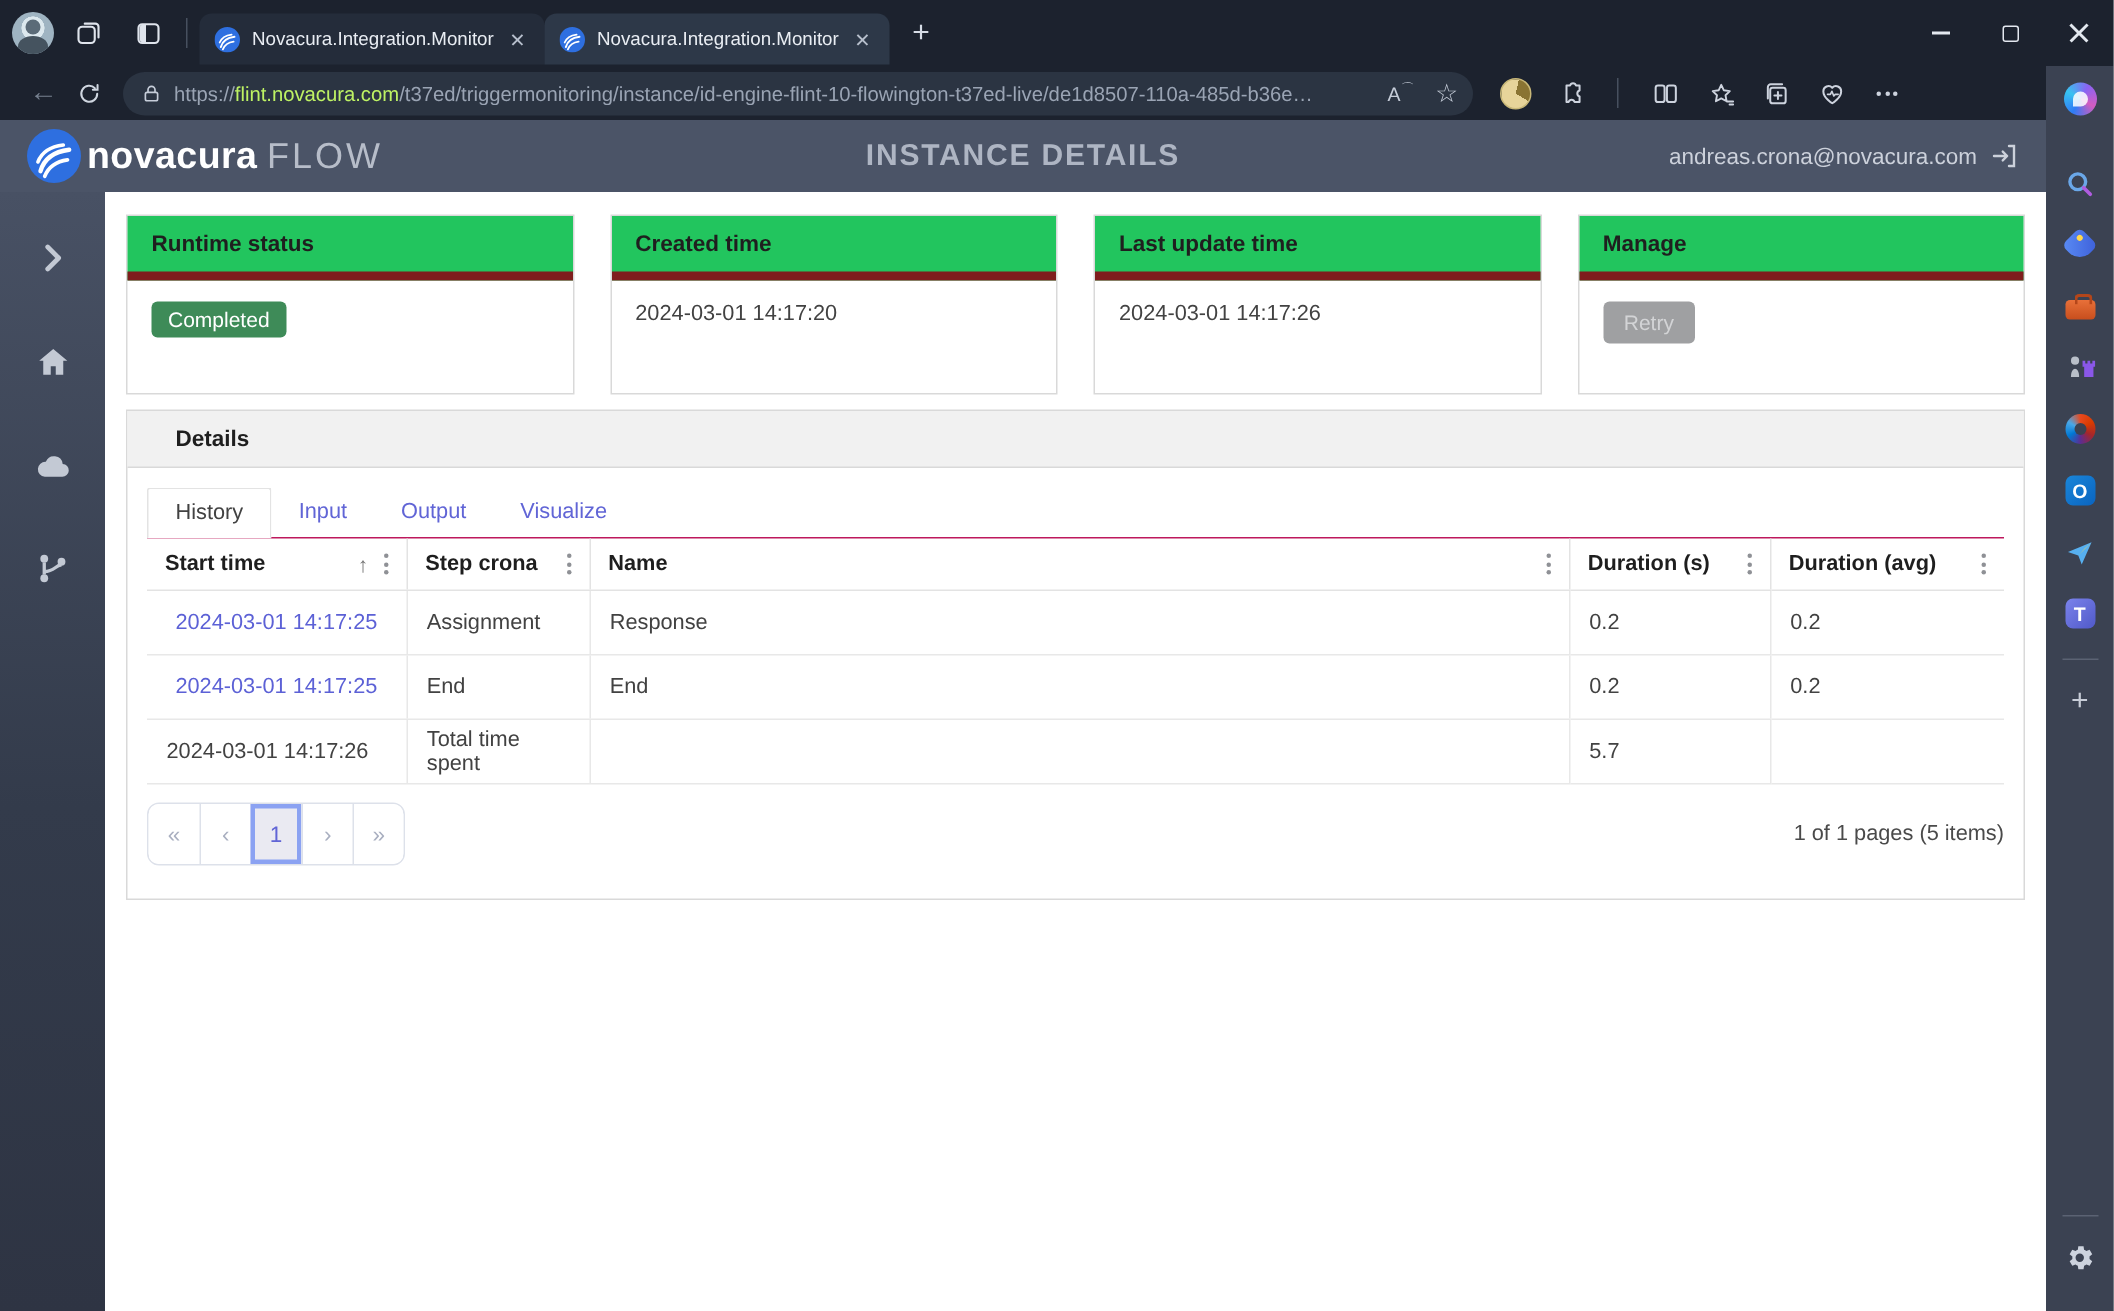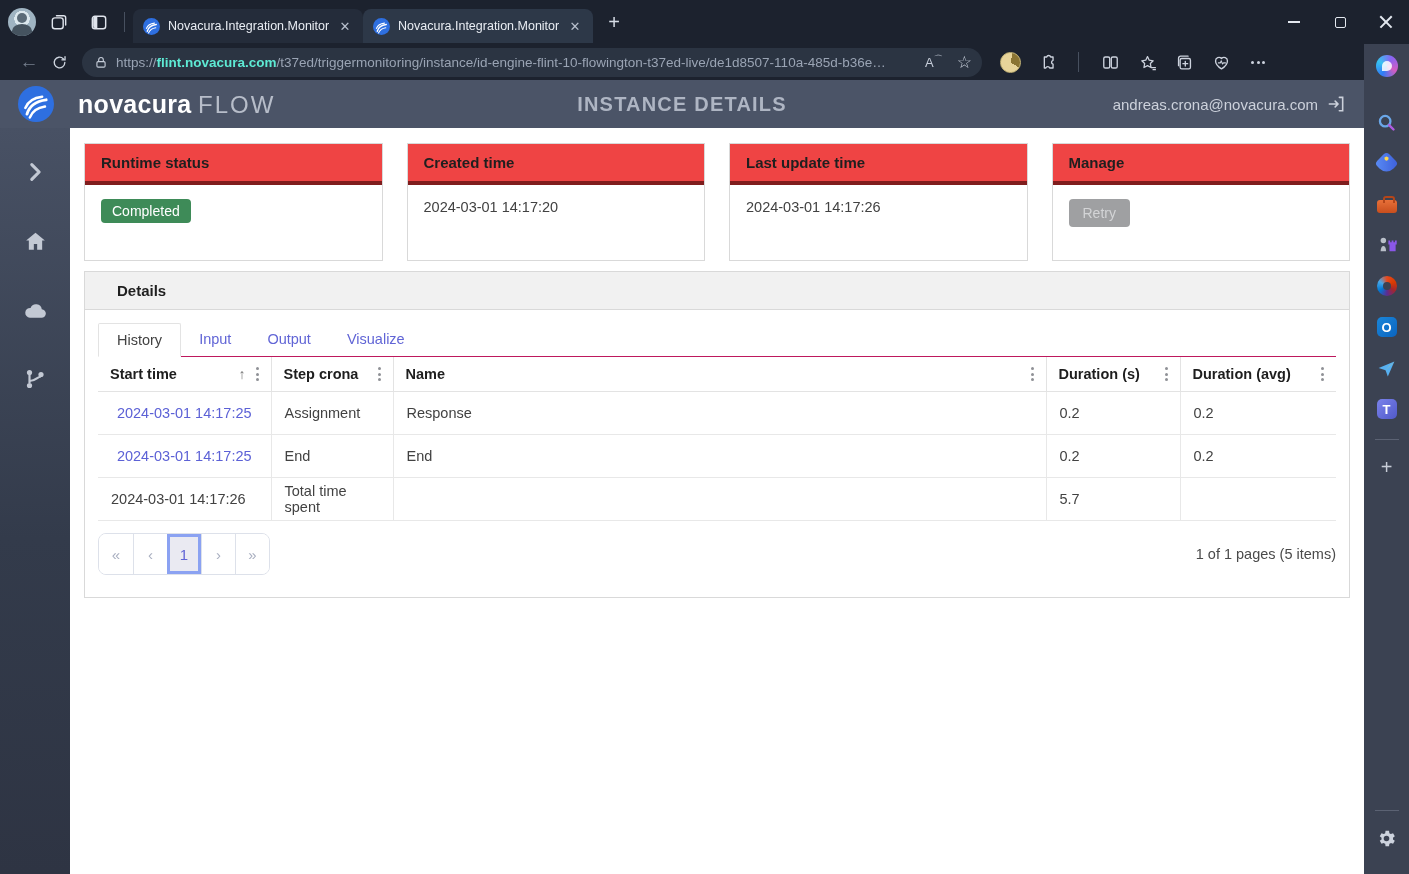--- a/index.html
+++ b/index.html
@@ -26,21 +26,21 @@
   .ic-max { width:11px; height:11px; border:1.6px solid #e3e8ef; border-radius:2px; }
   .ic-close { position:relative; width:14px; height:14px; }
   .ic-close::before,.ic-close::after { content:""; position:absolute; left:-1px; top:6px; width:16px; height:1.8px; background:#e3e8ef; }
   .ic-close::before { transform:rotate(45deg);} .ic-close::after { transform:rotate(-45deg);}
 
   .addressbar { position:absolute; top:44px; left:0; width:1364px; height:36px; background:#1c222e; display:flex; align-items:center; padding:0 6px 0 14px; }
   .nav-glyph { font-size:19px; color:#76808f; width:30px; text-align:center; flex:none; }
   .nav-glyph.enabled { color:#cfd6e0; }
   .urlpill { height:29px; background:#2b3442; border-radius:15px; display:flex; align-items:center; padding:0 10px 0 12px; margin-left:8px; width:900px; flex:none; }
   .url-text { font-size:13.5px; color:#9aa4b4; white-space:nowrap; overflow:hidden; flex:1; margin-left:8px; }
-  .url-text b { color:#5eead4; font-weight:700; }
+  .url-text b { color:#bef264; font-weight:400; }
   .pill-right { display:flex; align-items:center; gap:14px; margin-left:10px; color:#c6cdd9; }
   .read-aloud { font-size:13px; color:#c6cdd9; }
   .read-aloud sup { font-size:9px; }
   .glyph-star { font-size:17px; color:#c6cdd9; }
   .abar-icons { display:flex; align-items:center; gap:9px; margin-left:14px; }
   .abar-icons .tb-icon { margin-left:0; width:28px; }
   .ext-avatar { width:21px; height:21px; border-radius:50%; background:conic-gradient(from 120deg,#e7d49a 0 70%, #8a7433 70% 100%); border:1px solid #c9b878; }
   .copilot { width:22px; height:22px; border-radius:50%; background:conic-gradient(from 210deg,#2f7cf6,#37c3f0,#8a63f3,#d45cc0,#2f7cf6); position:relative; }
   .copilot::after { content:""; position:absolute; left:6px; top:6px; width:10px; height:10px; border-radius:50% 50% 50% 0; background:rgba(255,255,255,.85); }
 
@@ -59,34 +59,34 @@
   .teams { background:linear-gradient(135deg,#7b83eb,#5059c9); }
   .tag-icon { width:17px; height:17px; border-radius:4px 4px 4px 10px; background:linear-gradient(135deg,#5a8cf5,#3d5fd9); transform:rotate(-45deg); position:relative; }
   .tag-icon::after { content:""; position:absolute; right:3px; top:3px; width:4px; height:4px; border-radius:50%; background:#ffd84d; }
   .toolbox { width:20px; height:13px; border-radius:3px; background:linear-gradient(180deg,#e87039,#c84e1d); position:relative; margin-top:4px; }
   .toolbox::before { content:""; position:absolute; left:6px; top:-4px; width:8px; height:5px; border:2px solid #b4461a; border-bottom:none; border-radius:3px 3px 0 0; }
   .m365 { width:20px; height:20px; border-radius:50%; background:conic-gradient(#e8491d,#d83b01,#a4262c,#5c2d91,#0078d4,#49a8e8,#e8491d); position:relative; }
   .m365::after { content:""; position:absolute; left:6px; top:6px; width:8px; height:8px; border-radius:50%; background:#3b4252; }
 
   
   .app-header { position:absolute; top:80px; left:0; width:1364px; height:48px; background:#4b5467; display:flex; align-items:center; padding:0 18px; }
-  .brand { display:flex; align-items:center; gap:24px; width:420px; }
+  .brand { display:flex; align-items:center; gap:4px; width:420px; }
   .brand-name { color:#ffffff; font-size:25px; font-weight:700; letter-spacing:.3px; }
   .brand-suffix { color:#b7bdc9; font-size:24px; font-weight:300; letter-spacing:2px; margin-left:2px; }
   .page-title { flex:1; text-align:center; color:#aeb5c3; font-size:20px; font-weight:700; letter-spacing:1.2px; }
   .user-area { width:420px; display:flex; justify-content:flex-end; align-items:center; gap:8px; color:#ccd1db; font-size:15px; }
 
   .app-nav { position:absolute; top:128px; left:0; width:70px; bottom:0; background:linear-gradient(180deg,#485164 0%, #333b4b 55%, #2e3443 100%); display:flex; flex-direction:column; align-items:center; padding-top:30px; gap:41px; }
   .nav-item { width:36px; height:28px; display:flex; align-items:center; justify-content:center; }
 
   .app-content { position:absolute; top:128px; left:70px; right:45px; bottom:0; background:#ffffff; padding:15px 14px; overflow:hidden; }
 
   .cards { display:grid; grid-template-columns:repeat(4,1fr); gap:24px; }
   .card { border:1px solid #d9d9d9; background:#fff; }
-  .card-header { background:#ef4444; border-bottom:4px solid #7f1d1d; padding:10px 16px; font-size:15px; font-weight:700; color:#1f1f1f; }
+  .card-header { background:#22c55e; border-bottom:6px solid #7f1d1d; padding:10px 16px; font-size:15px; font-weight:700; color:#1f1f1f; }
   .card-body { padding:14px 16px; height:75px; font-size:14.5px; color:#424242; }
   .badge { display:inline-block; background:#3e8b58; color:#fff; font-size:14px; padding:4px 11px; border-radius:4px; }
   .retry-btn { display:inline-block; background:#9fa0a2; color:#d3d4d6; font-size:14px; padding:6px 14px; border-radius:4px; border:none; }
 
   .panel { border:1px solid #d9d9d9; margin-top:10px; background:#fff; }
   .panel-header { background:#f1f1f1; border-bottom:1px solid #d9d9d9; padding:10px 32px; font-size:15px; font-weight:700; color:#1f1f1f; }
   .panel-body { padding:13px 13px 22px; }
 
   .tabstrip { display:flex; border-bottom:1px solid #be185d; }
   .tab { font-size:14.5px; padding:8px 18px; color:#6165d6; cursor:pointer; }

